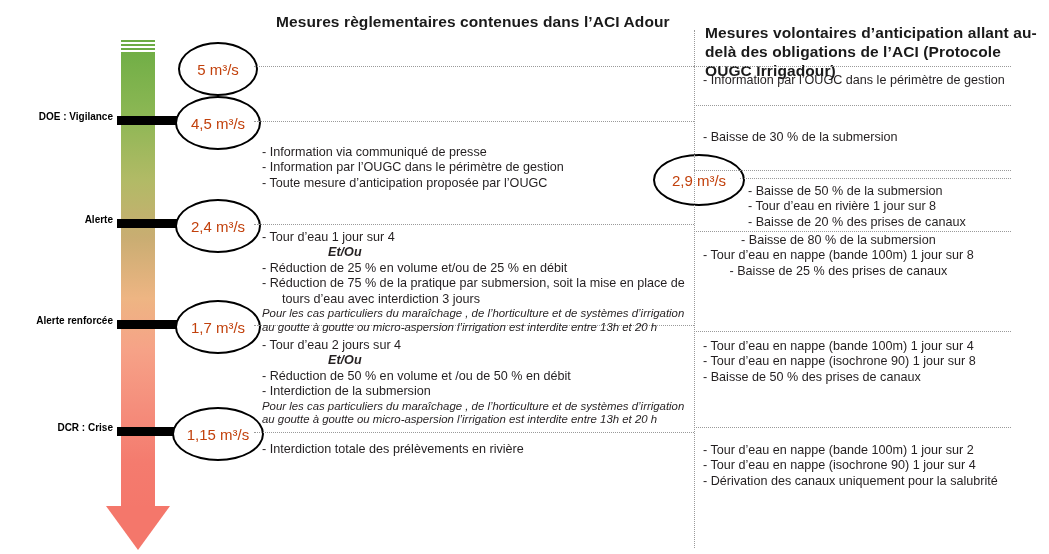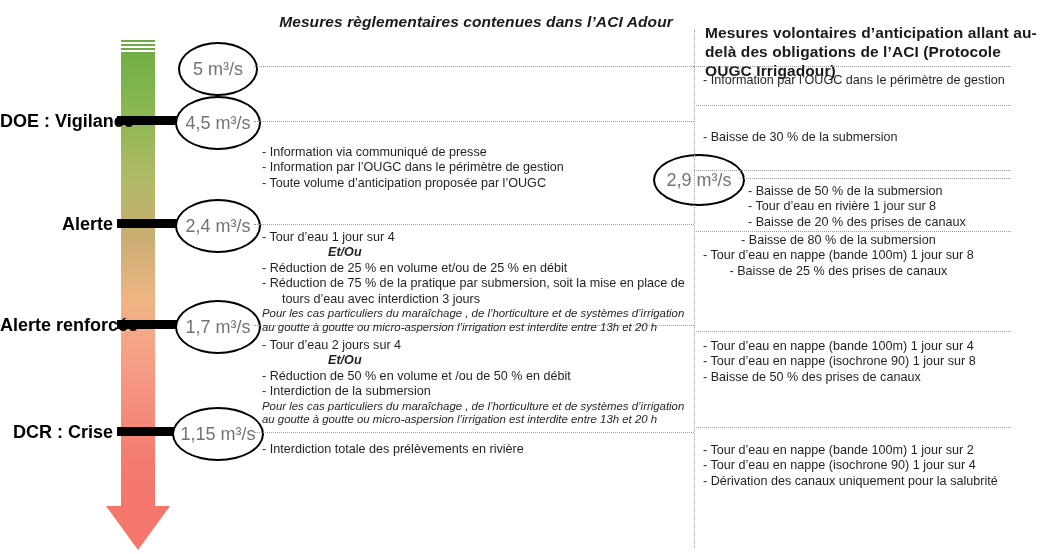--- a/index.html
+++ b/index.html
@@ -17,21 +17,21 @@
 
   
   .col-title {
     position: absolute;
     font-weight: bold;
     font-size: 15.5px;
     line-height: 19px;
     letter-spacing: .1px;
     color: #1a1a1a;
   }
-  #title-mid  { left: 276px; top: 12px; width: 400px; text-align: center; font-style: italic; }
+  #title-mid  { left: 276px; top: 12px; width: 400px; text-align: left; }
   #title-right{ left: 705px; top: 5px;  width: 340px; margin-top: 18px; }
 
   
   #bar {
     position: absolute;
     left: 121px; top: 40px;
     width: 34px; height: 470px;
     background: linear-gradient(to bottom,
        #6cab43 0%,
        #76b049 5%,
@@ -69,35 +69,35 @@
   .tick {
     position: absolute;
     height: 9px;
     background: #000000;
   }
 
   
   .level-label {
     position: absolute;
     font-weight: bold;
-    font-size: 18px;
+    font-size: 10px;
     text-align: right;
     color: #000000;
     white-space: nowrap;
   }
 
   
   .ellipse {
     position: absolute;
     border: 2.6px solid #000000;
     border-radius: 50%;
     background: #ffffff;
     display: flex; align-items: center; justify-content: center;
-    font-size: 18px;
-    color: #737373;
+    font-size: 15px;
+    color: #c2410c;
     white-space: nowrap;
   }
 
   
   .hrule {
     position: absolute;
     height: 0;
     border-top: 1.5px dotted #9a9a9a;
   }
   #vrule {
@@ -169,21 +169,21 @@
   <div class="hrule" style="left:694px; top:105px; width:317px;"></div>
   <div class="hrule" style="left:694px; top:170px; width:317px;"></div>
   <div class="hrule" style="left:740px; top:178px; width:271px;"></div>
   <div class="hrule" style="left:694px; top:231px; width:317px;"></div>
   <div class="hrule" style="left:694px; top:331px; width:317px;"></div>
   <div class="hrule" style="left:694px; top:427px; width:317px;"></div>
 
   <div class="block" style="left:262px; top:145px;">
     <div class="li"><span>- Information via </span><b>communiqué de presse</b></div>
     <div class="li"><b>- Information par l’OUGC</b><span> dans le périmètre de gestion</span></div>
-    <div class="li"><span>- Toute volume </span><b>d’anticipation</b><span> proposée par l’OUGC</span></div>
+    <div class="li"><span>- Toute mesure </span><b>d’anticipation</b><span> proposée par l’OUGC</span></div>
   </div>
 
   <div class="block" style="left:262px; top:230px;">
     <div class="li"><span>- Tour d’eau </span><b>1 jour sur 4</b></div>
     <div class="li etou">Et/Ou</div>
     <div class="li"><b>- Réduction de 25 %</b><span> en volume et/ou de </span><b>25 % en débit</b></div>
     <div class="li"><b>- Réduction de 75 %</b><span> de la pratique par submersion, soit la mise en place de</span></div>
     <div class="li sub">tours d’eau avec interdiction 3 jours</div>
     <div class="note">Pour les cas particuliers du maraîchage , de l’horticulture et de systèmes d’irrigation</div>
     <div class="note">au goutte à goutte ou micro-aspersion l’irrigation est interdite entre 13h et 20 h</div>

